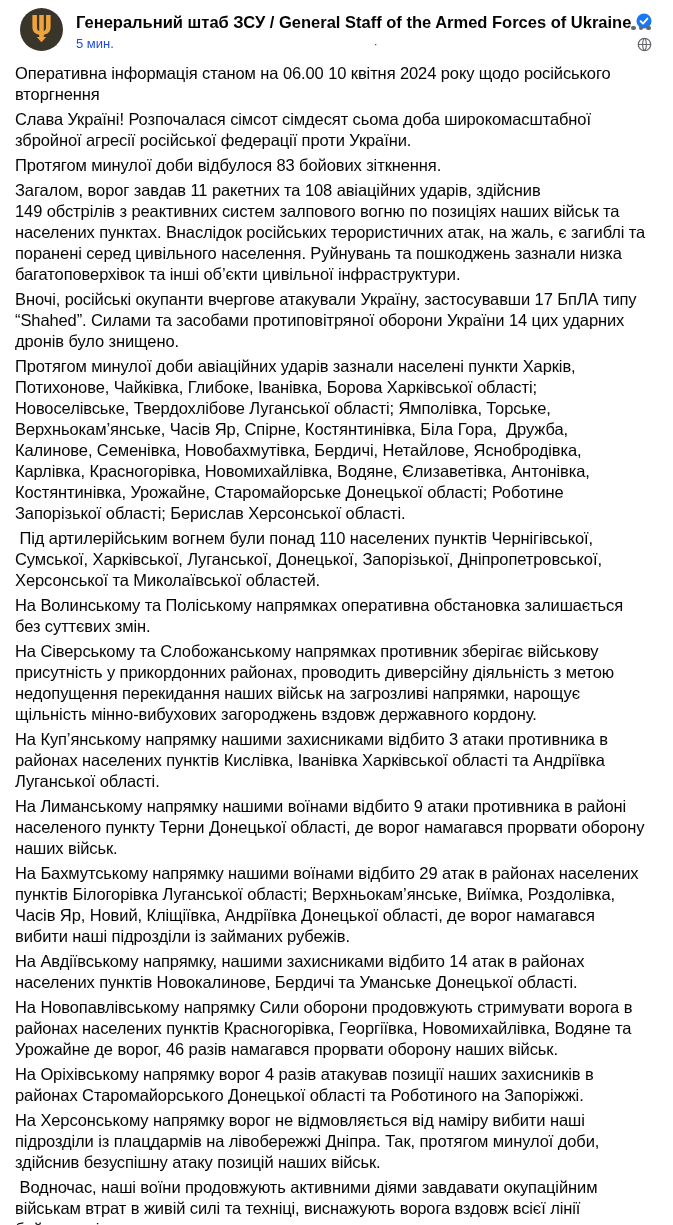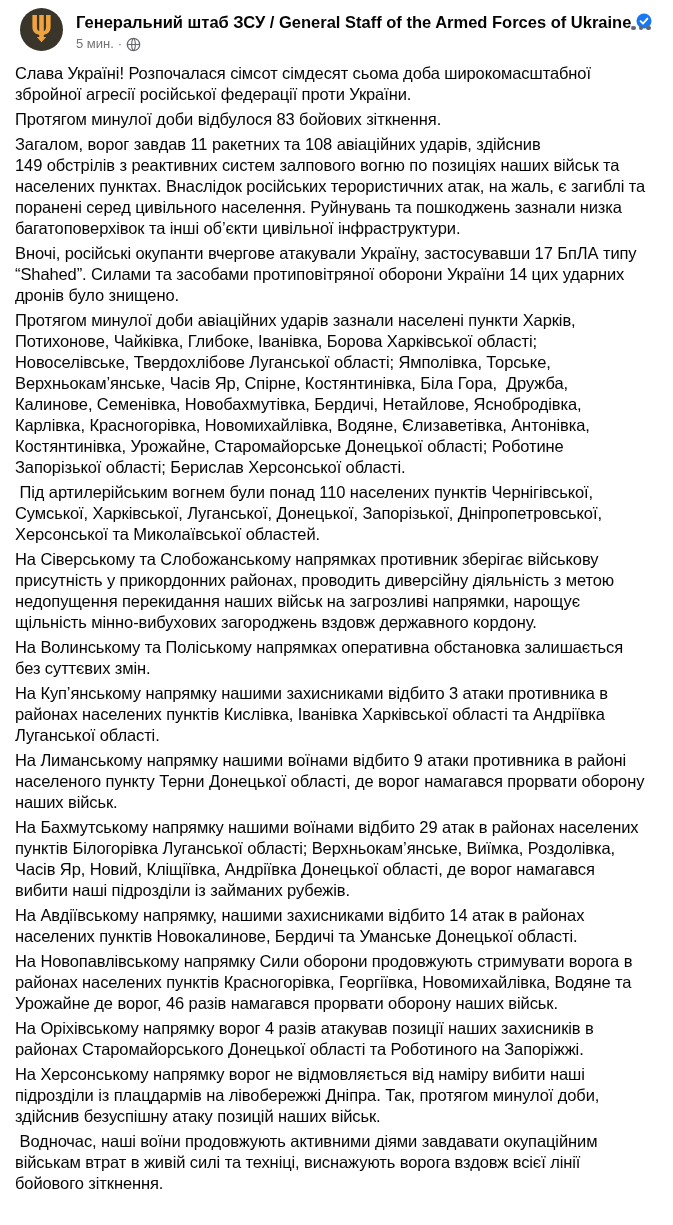--- a/index.html
+++ b/index.html
@@ -53,22 +53,23 @@
     white-space: nowrap;
     cursor: pointer;
   }
   .verified { flex: 0 0 auto; margin-top: 1px; }
   .meta-row {
     display: flex;
     align-items: center;
     gap: 4px;
     margin-top: 3px;
     font-size: 13px;
-    color: #737373;
+    color: #1d4ed8;
     line-height: 16px;
+    justify-content: space-between;
   }
   .meta-row .timestamp { cursor: pointer; }
   .more-btn {
     position: absolute;
     right: 14px;
     top: 17px;
     width: 36px;
     height: 22px;
     border: none;
     background: transparent;
@@ -138,29 +139,30 @@
 
     <button class="more-btn" aria-label="More options">
       <span class="dot"></span>
       <span class="dot"></span>
       <span class="dot"></span>
     </button>
 
   </div>
 
   <div class="post-body">
+    <p>Оперативна інформація станом на 06.00 10 квітня 2024 року щодо російського вторгнення</p>
     <p>Слава Україні! Розпочалася сімсот сімдесят сьома доба широкомасштабної збройної агресії російської федерації проти України.</p>
     <p>Протягом минулої доби відбулося 83 бойових зіткнення.</p>
     <p>Загалом, ворог завдав 11 ракетних та 108 авіаційних ударів, здійснив
 149 обстрілів з реактивних систем залпового вогню по позиціях наших військ та населених пунктах. Внаслідок російських терористичних атак, на жаль, є загиблі та поранені серед цивільного населення. Руйнувань та пошкоджень зазнали низка багатоповерхівок та інші об’єкти цивільної інфраструктури.</p>
     <p>Вночі, російські окупанти вчергове атакували Україну, застосувавши 17 БпЛА типу “Shahed”. Силами та засобами протиповітряної оборони України 14 цих ударних дронів було знищено.</p>
     <p>Протягом минулої доби авіаційних ударів зазнали населені пункти Харків, Потихонове, Чайківка, Глибоке, Іванівка, Борова Харківської області; Новоселівське, Твердохлібове Луганської області; Ямполівка, Торське, Верхньокам’янське, Часів Яр, Спірне, Костянтинівка, Біла Гора,  Дружба, Калинове, Семенівка, Новобахмутівка, Бердичі, Нетайлове, Яснобродівка, Карлівка, Красногорівка, Новомихайлівка, Водяне, Єлизаветівка, Антонівка, Костянтинівка, Урожайне, Старомайорське Донецької області; Роботине Запорізької області; Берислав Херсонської області.</p>
     <p> Під артилерійським вогнем були понад 110 населених пунктів Чернігівської, Сумської, Харківської, Луганської, Донецької, Запорізької, Дніпропетровської, Херсонської та Миколаївської областей.</p>
+    <p>На Волинському та Поліському напрямках оперативна обстановка залишається без суттєвих змін.</p>
     <p>На Сіверському та Слобожанському напрямках противник зберігає військову присутність у прикордонних районах, проводить диверсійну діяльність з метою недопущення перекидання наших військ на загрозливі напрямки, нарощує щільність мінно-вибухових загороджень вздовж державного кордону.</p>
-    <p>На Волинському та Поліському напрямках оперативна обстановка залишається без суттєвих змін.</p>
     <p>На Куп’янському напрямку нашими захисниками відбито 3 атаки противника в районах населених пунктів Кислівка, Іванівка Харківської області та Андріївка Луганської області.</p>
     <p>На Лиманському напрямку нашими воїнами відбито 9 атаки противника в районі населеного пункту Терни Донецької області, де ворог намагався прорвати оборону наших військ.</p>
     <p>На Бахмутському напрямку нашими воїнами відбито 29 атак в районах населених пунктів Білогорівка Луганської області; Верхньокам’янське, Виїмка, Роздолівка, Часів Яр, Новий, Кліщіївка, Андріївка Донецької області, де ворог намагався вибити наші підрозділи із займаних рубежів.</p>
     <p>На Авдіївському напрямку, нашими захисниками відбито 14 атак в районах населених пунктів Новокалинове, Бердичі та Уманське Донецької області.</p>
     <p>На Новопавлівському напрямку Сили оборони продовжують стримувати ворога в районах населених пунктів Красногорівка, Георгіївка, Новомихайлівка, Водяне та Урожайне де ворог, 46 разів намагався прорвати оборону наших військ.</p>
     <p>На Оріхівському напрямку ворог 4 разів атакував позиції наших захисників в районах Старомайорського Донецької області та Роботиного на Запоріжжі.</p>
     <p>На Херсонському напрямку ворог не відмовляється від наміру вибити наші підрозділи із плацдармів на лівобережжі Дніпра. Так, протягом минулої доби, здійснив безуспішну атаку позицій наших військ.</p>
     <p> Водночас, наші воїни продовжують активними діями завдавати окупаційним військам втрат в живій силі та техніці, виснажують ворога вздовж всієї лінії бойового зіткнення.</p>
 
   </div>

